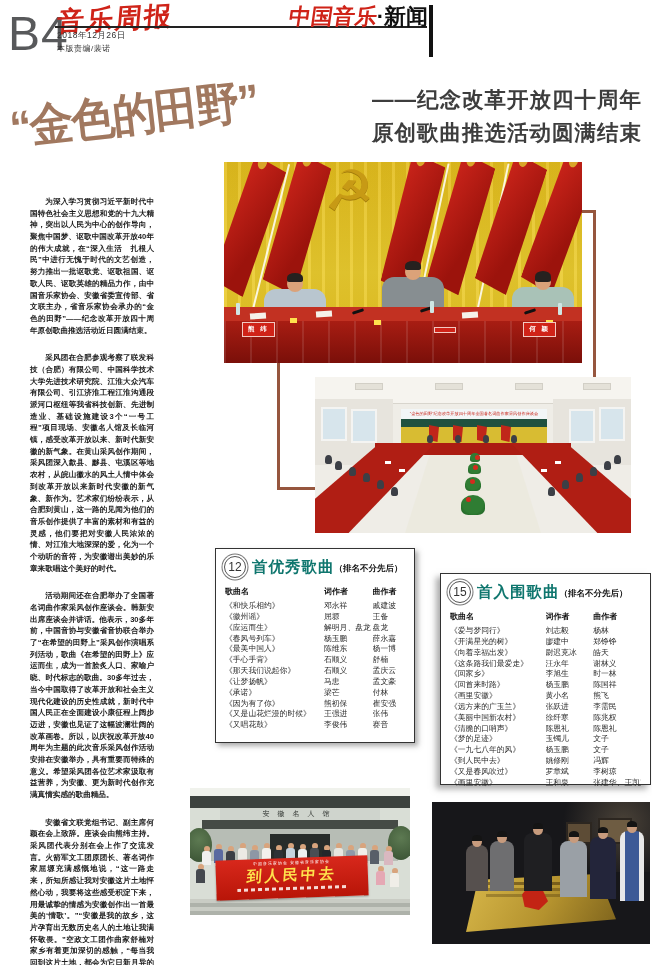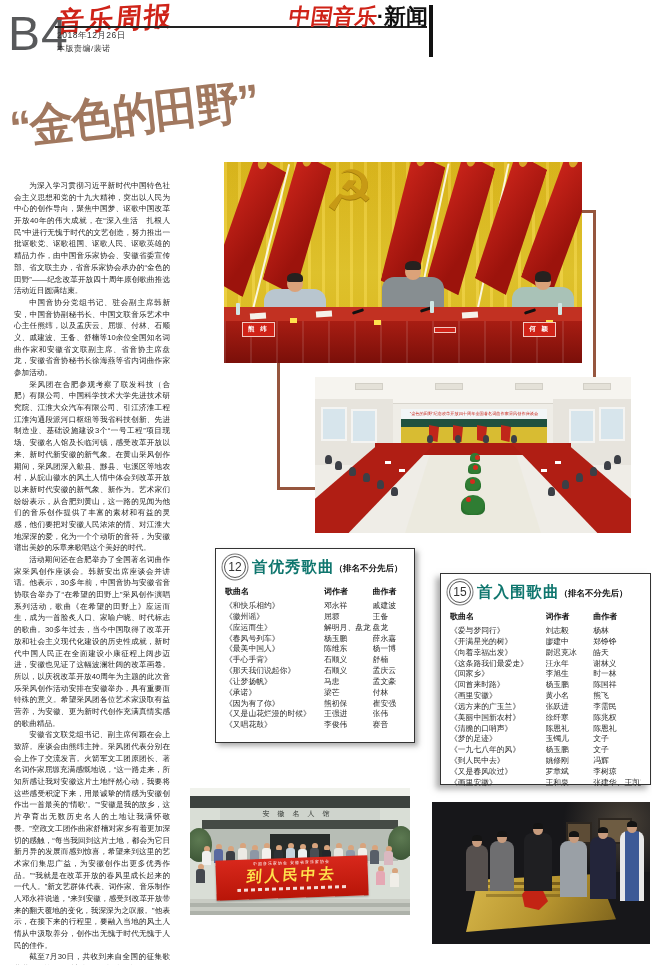--- a/index.html
+++ b/index.html
@@ -17,22 +17,22 @@
   .section-cn .dot{font-size:22px;font-weight:700;color:#111;}
   .section-en{position:absolute;top:28px;left:240px;width:184px;text-align:right;font-size:19px;color:#8a8a8a;letter-spacing:1px;}
   .head-bar{position:absolute;left:429px;top:5px;width:4px;height:52px;background:#111;}
   
   .headline{position:absolute;left:10px;top:98px;width:300px;font-size:46px;font-weight:900;color:#a1785f;
             transform:rotate(-6.5deg) scaleX(.95);transform-origin:left center;white-space:nowrap;letter-spacing:-2px;}
   .subtitle{position:absolute;left:278px;top:84px;width:364px;text-align:right;font-weight:700;color:#3d3d3d;}
   .subtitle .s1,.subtitle .s2{font-size:21.5px;line-height:33px;letter-spacing:1px;white-space:nowrap;}
   
   .article{position:absolute;left:14px;top:180px;width:156px;}
-  .article p{margin:0;font-size:7.6px;line-height:11.68px;text-align:justify;text-indent:2em;color:#1d1d1d;
-             text-justify:inter-ideograph;word-break:break-all;}
+  .article p{margin:16px;font-size:7.6px;line-height:11.68px;text-align:justify;text-indent:2em;color:#1d1d1d;
+             text-justify:inter-ideograph;word-break:break-all;font-weight:bold;}
   
   .brown-frame{position:absolute;left:277px;top:210px;width:313px;height:274px;border:3px solid #96563e;}
   
   .photo{position:absolute;overflow:hidden;}
   
   .p1{left:224px;top:162px;width:358px;height:201px;background:linear-gradient(180deg,#e3bd1d 0%,#eacb2e 55%,#e6c11f 100%);}
   .p1 .curtain{position:absolute;inset:0;background:repeating-linear-gradient(90deg,rgba(255,255,255,.10) 0 3px,rgba(0,0,0,.05) 3px 14px);}
   .p1 .emblem{position:absolute;left:100px;top:-4px;font-size:56px;color:#c79a15;text-shadow:0 1px 0 #a37c0b;}
   .flag{position:absolute;width:42px;height:140px;background:linear-gradient(110deg,#d0261c,#9c130c 70%);
         clip-path:polygon(18% 0,100% 6%,82% 100%,0 94%);}
@@ -140,25 +140,26 @@
   <div class="head-rule"></div>
   <div class="head-date">2018年12月26日</div>
   <div class="head-editor">本版责编/裴诺</div>
   <div class="section-cn">
     <span class="cn">中国音乐</span><span class="dot">·新闻</span>
   </div>
   <div class="head-bar"></div>
 
   <div class="headline">“金色的田野”</div>
   <div class="subtitle">
+    <div class="s1">——纪念改革开放四十周年</div>
+    <div class="s2">原创歌曲推选活动圆满结束</div>
   </div>
 
   <div class="article">
     <p>为深入学习贯彻习近平新时代中国特色社会主义思想和党的十九大精神，突出以人民为中心的创作导向，聚焦中国梦、讴歌中国改革开放40年的伟大成就，在“深入生活　扎根人民”中进行无愧于时代的文艺创造，努力推出一批讴歌党、讴歌祖国、讴歌人民、讴歌英雄的精品力作，由中国音乐家协会、安徽省委宣传部、省文联主办，省音乐家协会承办的“金色的田野”——纪念改革开放四十周年原创歌曲推选活动近日圆满结束。</p>
-    <p>中国音协分党组书记、驻会副主席韩新安，中国音协副秘书长、中国文联音乐艺术中心主任熊纬，以及孟庆云、屈塬、付林、石顺义、戚建波、王备、舒楠等10余位全国知名词曲作家和安徽省文联副主席、省音协主席盘龙，安徽省音协秘书长徐海燕等省内词曲作家参加活动。</p>
     <p>采风团在合肥参观考察了联发科技（合肥）有限公司、中国科学技术大学先进技术研究院、江淮大众汽车有限公司、引江济淮工程江淮沟通段派河口枢纽等我省科技创新、先进制造业、基础设施建设3个“一号工程”项目现场、安徽名人馆及长临河镇，感受改革开放以来、新时代新安徽的新气象。在黄山采风创作期间，采风团深入歙县、黟县、屯溪区等地农村，从皖山徽水的风土人情中体会到改革开放以来新时代安徽的新气象、新作为。艺术家们纷纷表示，从合肥到黄山，这一路的见闻为他们的音乐创作提供了丰富的素材和有益的灵感，他们要把对安徽人民浓浓的情、对江淮大地深深的爱，化为一个个动听的音符，为安徽谱出美妙的乐章来歌唱这个美好的时代。</p>
     <p>活动期间还在合肥举办了全国著名词曲作家采风创作座谈会。韩新安出席座谈会并讲话。他表示，30多年前，中国音协与安徽省音协联合举办了“在希望的田野上”采风创作演唱系列活动，歌曲《在希望的田野上》应运而生，成为一首脍炙人口、家喻户晓、时代标志的歌曲。30多年过去，当今中国取得了改革开放和社会主义现代化建设的历史性成就，新时代中国人民正在全面建设小康征程上阔步迈进，安徽也见证了这幅波澜壮阔的改革画卷。所以，以庆祝改革开放40周年为主题的此次音乐采风创作活动安排在安徽举办，具有重要而特殊的意义。希望采风团各位艺术家汲取有益营养，为安徽、更为新时代创作充满真情实感的歌曲精品。</p>
     <p>安徽省文联党组书记、副主席何颖在会上致辞。座谈会由熊纬主持。采风团代表分别在会上作了交流发言。火箭军文工团原团长、著名词作家屈塬充满感慨地说，“这一路走来，所知所感让我对安徽这片土地怦然心动，我要将这些感受积淀下来，用最诚挚的情感为安徽创作出一首最美的‘情歌’。”“安徽是我的故乡，这片孕育出无数历史名人的土地让我满怀敬畏。”空政文工团作曲家舒楠对家乡有着更加深切的感触，“每当我回到这片土地，都会为它日新月异的发展而感到惊喜，希望来到这里的艺术家们集思广益，为安徽创作出更多优秀作品。”“我就是在改革开放的春风里成长起来的一代人。”新文艺群体代表、词作家、音乐制作人邓永祥说道，“来到安徽，感受到改革开放带来的翻天覆地的变化，我深深为之叹服。”他表示，在接下来的行程里，要融入当地的风土人情从中汲取养分，创作出无愧于时代无愧于人民的佳作。</p>
     <p>截至7月30日，共收到来自全国的征集歌曲共438首。经过初评、复评和终评，最终推选出优秀作品12首、入围作品15首。</p>
   </div>
 
   <div class="brown-frame"></div>
 
   <div class="photo p1">
     <div class="curtain"></div>

